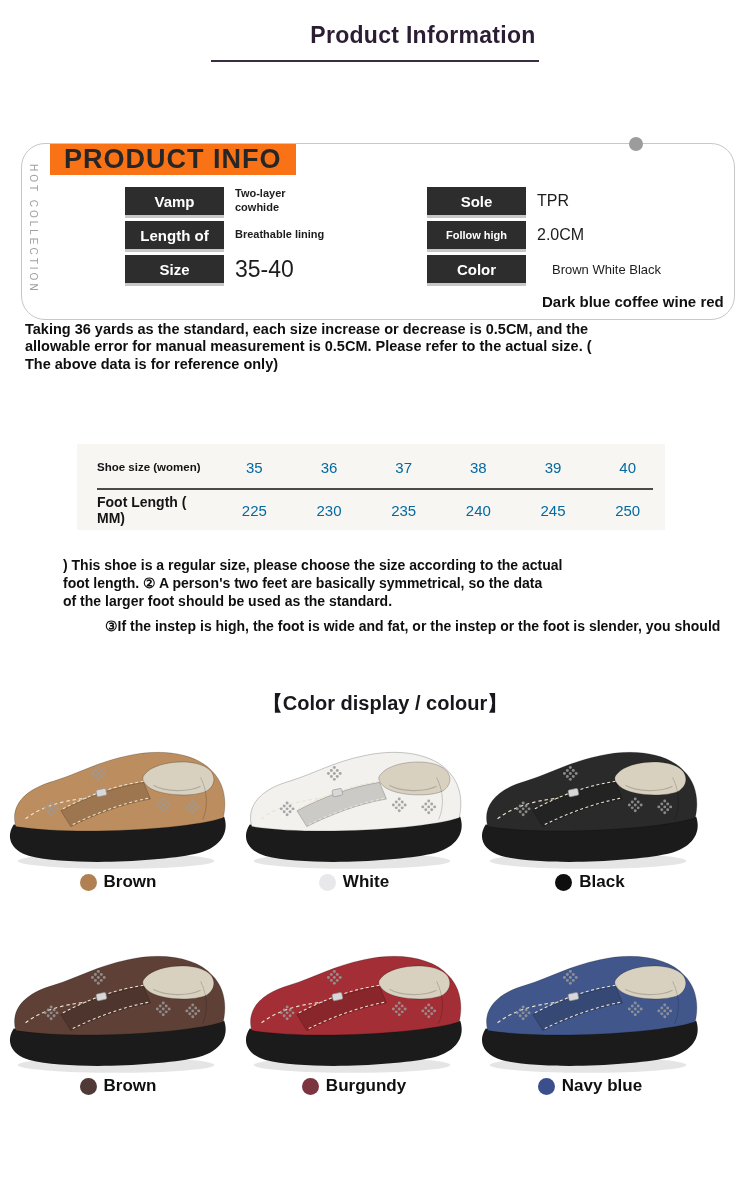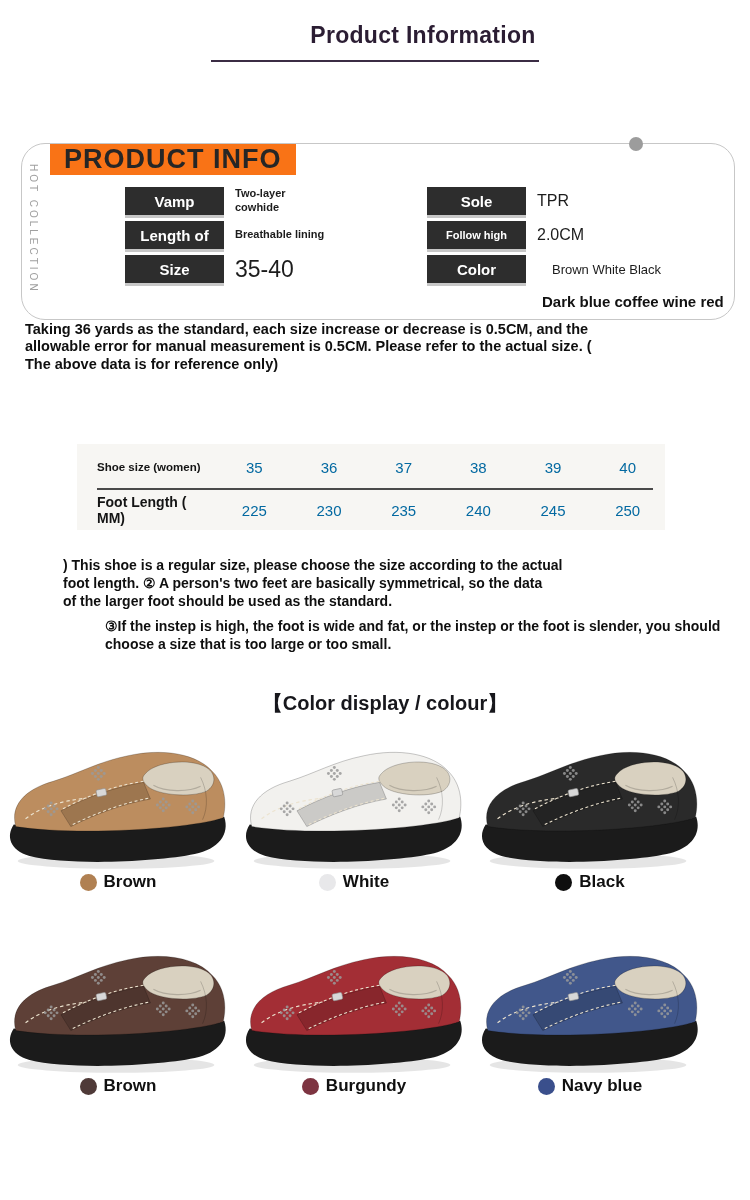--- a/index.html
+++ b/index.html
@@ -143,21 +143,20 @@
   </div>
 
   <div class="fit-notes">
     <div class="fn-para">
       <div>) This shoe is a regular size, please choose the size according to the actual</div>
       <div>foot length. ② A person's two feet are basically symmetrical, so the data</div>
       <div>of the larger foot should be used as the standard.</div>
     </div>
     <div class="fn-para p2">
       <div>③If the instep is high, the foot is wide and fat, or the instep or the foot is slender, you should</div>
-      <div>choose a size that is too large or too small.</div>
     </div>
   </div>
 
   <h2 class="color-heading">【Color display / colour】</h2>
 
   <svg class="defs-svg" aria-hidden="true">
     <defs>
       <symbol id="shoe-shape" viewBox="0 0 240 150">
         <ellipse cx="118" cy="137" rx="100" ry="8" fill="#000" opacity="0.10"></ellipse>
         <path d="M14,100 C6,112 10,126 30,132 C70,142 160,138 198,130 C222,125 234,110 228,92 C200,102 90,112 14,100 Z" fill="#1b1b1b"></path>

